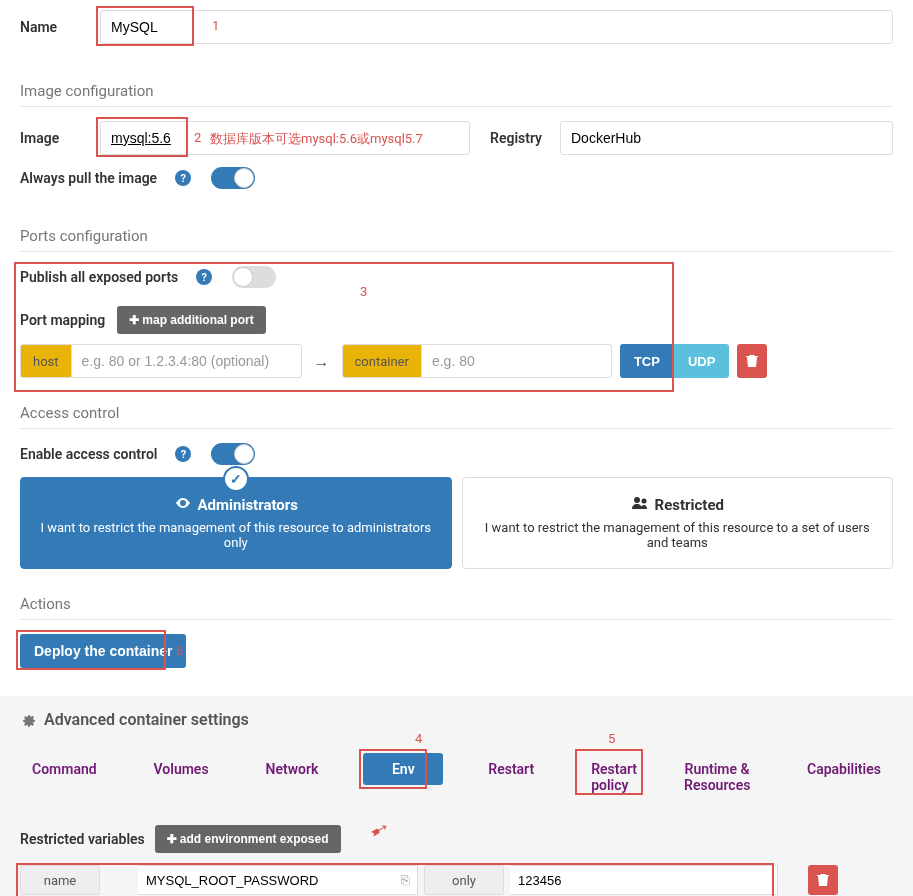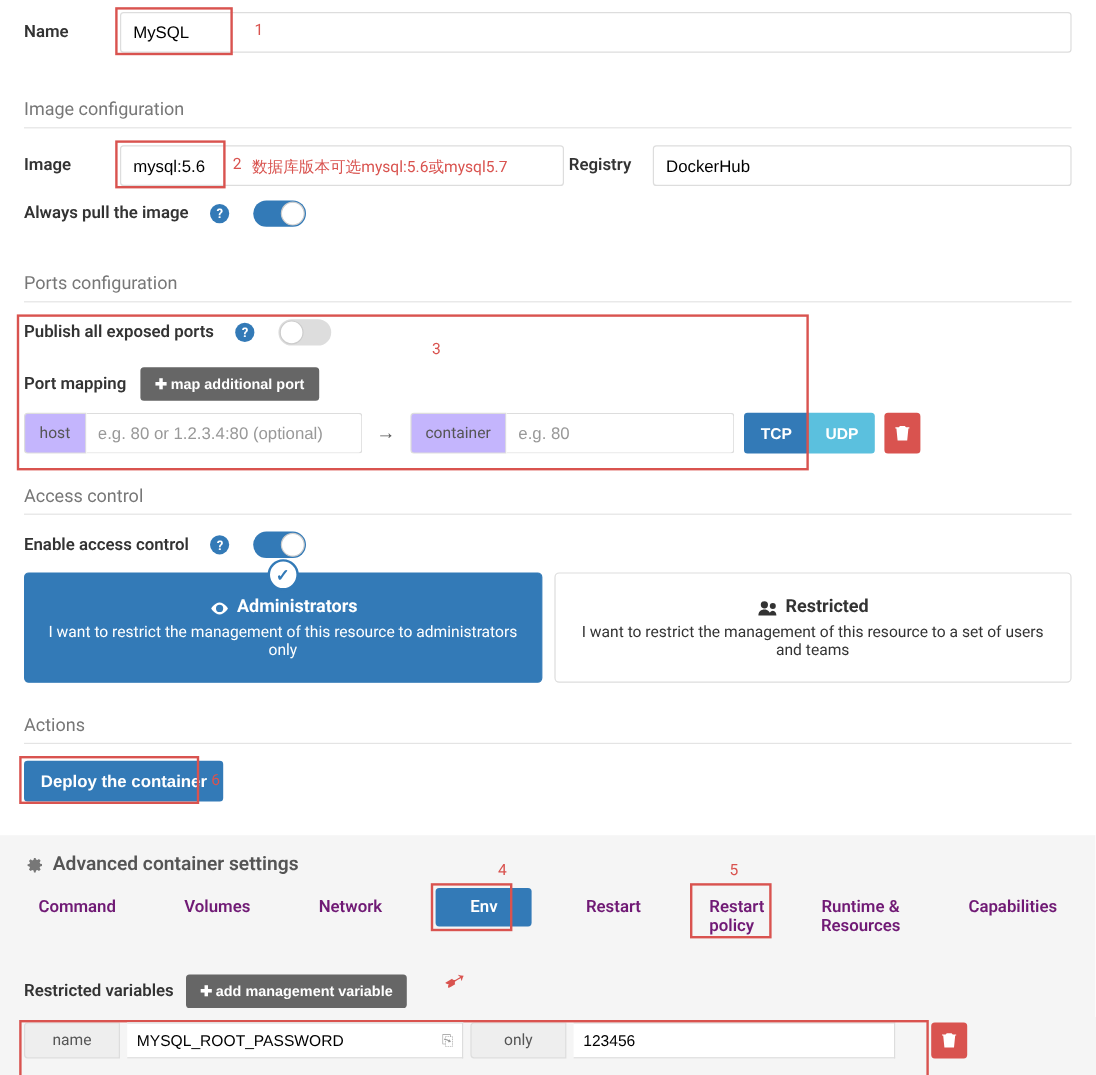--- a/index.html
+++ b/index.html
@@ -14,39 +14,39 @@
 .help-icon { display: inline-flex; align-items: center; justify-content: center; width: 16px; height: 16px; border-radius: 50%; background: #337ab7; color: #fff; font-size: 11px; font-weight: bold; margin-left: 6px; }
 .toggle { position: relative; width: 44px; height: 22px; border-radius: 11px; background: #ddd; display: inline-block; vertical-align: middle; }
 .toggle.on { background: #337ab7; }
 .toggle .knob { position: absolute; top: 1px; width: 20px; height: 20px; border-radius: 50%; background: #fff; border: 1px solid #ccc; }
 .toggle.on .knob { right: 1px; }
 .toggle.off .knob { left: 1px; }
 .btn { display: inline-flex; align-items: center; height: 28px; padding: 0 12px; border-radius: 3px; border: none; font-size: 12px; cursor: pointer; }
 .btn-gray { background: #666; color: #fff; font-weight: 600; }
 .btn-danger { background: #d9534f; color: #fff; width: 30px; justify-content: center; padding: 0; }
 .port-mapping-row { display: flex; align-items: center; gap: 0; }
-.addon { background: #c4b5fd; border: 1px solid #ddd; height: 34px; display: flex; align-items: center; padding: 0 12px; font-size: 13px; color: #555; border-radius: 3px 0 0 3px; }
+.addon { background: #eab308; border: 1px solid #ddd; height: 34px; display: flex; align-items: center; padding: 0 12px; font-size: 13px; color: #555; border-radius: 3px 0 0 3px; }
 .arrow { margin: 0 12px; font-size: 16px; color: #555; }
 .proto-group { display: flex; margin-left: 8px; }
 .proto-btn { height: 34px; padding: 0 14px; border: none; font-size: 13px; font-weight: 600; color: #fff; }
 .proto-btn.active { background: #337ab7; }
 .proto-btn.inactive { background: #5bc0de; }
 .proto-btn:first-child { border-radius: 3px 0 0 3px; }
 .proto-btn:last-child { border-radius: 0 3px 3px 0; }
 .access-cards { display: flex; gap: 10px; margin-top: 10px; position: relative; }
 .card { flex: 1; border: 1px solid #ddd; border-radius: 4px; padding: 18px 14px; text-align: center; position: relative; }
 .card.selected { background: #337ab7; color: #fff; border-color: #337ab7; }
-.card-title { font-weight: 700; font-size: 15px; margin-bottom: 6px; display: flex; align-items: flex-end; justify-content: center; gap: 6px; }
+.card-title { font-weight: 700; font-size: 15px; margin-bottom: 6px; display: flex; align-items: flex-start; justify-content: center; gap: 6px; }
 .card-desc { font-size: 13px; }
 .check-badge { position: absolute; top: -12px; left: 50%; transform: translateX(-50%); width: 26px; height: 26px; border-radius: 50%; background: #fff; border: 2px solid #337ab7; display: flex; align-items: center; justify-content: center; color: #337ab7; font-weight: bold; }
 .deploy-btn { background: #337ab7; color: #fff; height: 34px; padding: 0 14px; border: none; border-radius: 3px; font-size: 14px; font-weight: 600; }
 .annot-box { border: 2px solid #d9534f; position: absolute; pointer-events: none; }
 .annot-num { color: #d9534f; font-size: 13px; }
 .advanced { background: #f5f5f5; padding: 14px 20px 20px 20px; margin-top: 20px; }
-.advanced-title { font-size: 16px; color: #555; display: flex; align-items: center; gap: 8px; font-weight: 600; margin-bottom: 11px; }
+.advanced-title { font-size: 16px; color: #555; display: flex; align-items: center; gap: 8px; font-weight: 600; margin-bottom: 24px; }
 .tabs { display: flex; justify-content: space-between; margin-bottom: 24px; }
 .tab { color: #701a75; font-weight: 600; font-size: 14px; padding: 8px 12px; text-align: center; border-radius: 3px; }
 .tab.active { background: #337ab7; color: #fff; }
 .env-header { display: flex; align-items: center; gap: 10px; margin-bottom: 12px; }
 .env-label { font-size: 14px; color: #333; font-weight: 600; }
 .env-row { display: flex; align-items: center; gap: 6px; margin-bottom: 4px; }
 .env-addon { background: #eee; border: 1px solid #ddd; height: 30px; width: 80px; display: flex; align-items: center; justify-content: center; font-size: 13px; color: #555; border-radius: 3px 0 0 3px; }
 .env-input { height: 30px; border: 1px solid #ddd; border-left: none; padding: 0 8px; font-size: 13px; background: #fff; }
 .rel { position: relative; }
 .gear-icon { width: 16px; height: 16px; }
@@ -66,26 +66,26 @@
       <span class="annot-num" style="position:absolute; left:112px; top:8px;">1</span>
     </div>
   </div>
 </div>
 
 <div class="section">
   <div class="section-header">Image configuration</div>
   <div class="form-row rel">
     <label class="form-label">Image</label>
     <div class="rel" style="width:370px;">
-      <input class="form-control" style="width: 100%;" value="mysql:5.6">
+      <input class="form-control" style="width: 100%; text-decoration: underline;" value="mysql:5.6">
       <div class="annot-box" style="left:-4px; top:-4px; width:92px; height:40px;"></div>
       <span class="annot-num" style="position:absolute; left:94px; top:9px;">2</span>
       <span class="annot-num" style="position:absolute; left:110px; top:9px; white-space:nowrap;">数据库版本可选mysql:5.6或mysql5.7</span>
     </div>
-    <label class="form-label" style="margin-left:4px; width:70px;">Registry</label>
+    <label class="form-label" style="margin-left:20px; width:70px;">Registry</label>
     <input class="form-control" style="flex: 1 1 0%;" value="DockerHub">
   </div>
   <div class="form-row">
     <span class="form-label-wide">Always pull the image</span>
     <span class="help-icon">?</span>
     <span style="width:20px;"></span>
     <span class="toggle on">
         <span class="knob"></span>
       </span>
   </div>
@@ -201,30 +201,30 @@
       </div>
       <div class="tab" style="width:90px;">Runtime &amp; Resources</div>
       <div class="tab">Capabilities</div>
     </div>
   </div>
 
   <div class="env-header rel">
     <span class="env-label">Restricted variables</span>
     <button class="btn btn-gray">
         <span class="plus">✚</span>
-        <span>add management variable</span>
+        <span>add environment exposed</span>
       </button>
     <span class="red-arrow" style="left:350px; top:-8px;">➸</span>
   </div>
 
   <div class="rel">
     <div class="annot-box" style="left:-4px; top:-2px; width:758px; height:66px;"></div>
     <div class="env-row">
       <span class="env-addon">name</span>
-      <div class="rel" style="width:280px;">
+      <div class="rel" style="width:280px;margin-left:32px;">
         <input class="env-input" style="width: 100%;" value="MYSQL_ROOT_PASSWORD">
         <span class="copy-icon">⎘</span>
       </div>
       <span class="env-addon">only</span>
       <input class="env-input" style="width: 268px;" value="123456">
       <span style="width:18px;"></span>
       <button class="btn btn-danger" style="height:30px;">
         <svg width="12" height="14" viewBox="0 0 12 14" fill="#fff">
             <path d="M1 3h10l-1 10H2L1 3zm3-2h4l1 1H3l1-1zM0 2h12v1H0z"></path>
           </svg>

